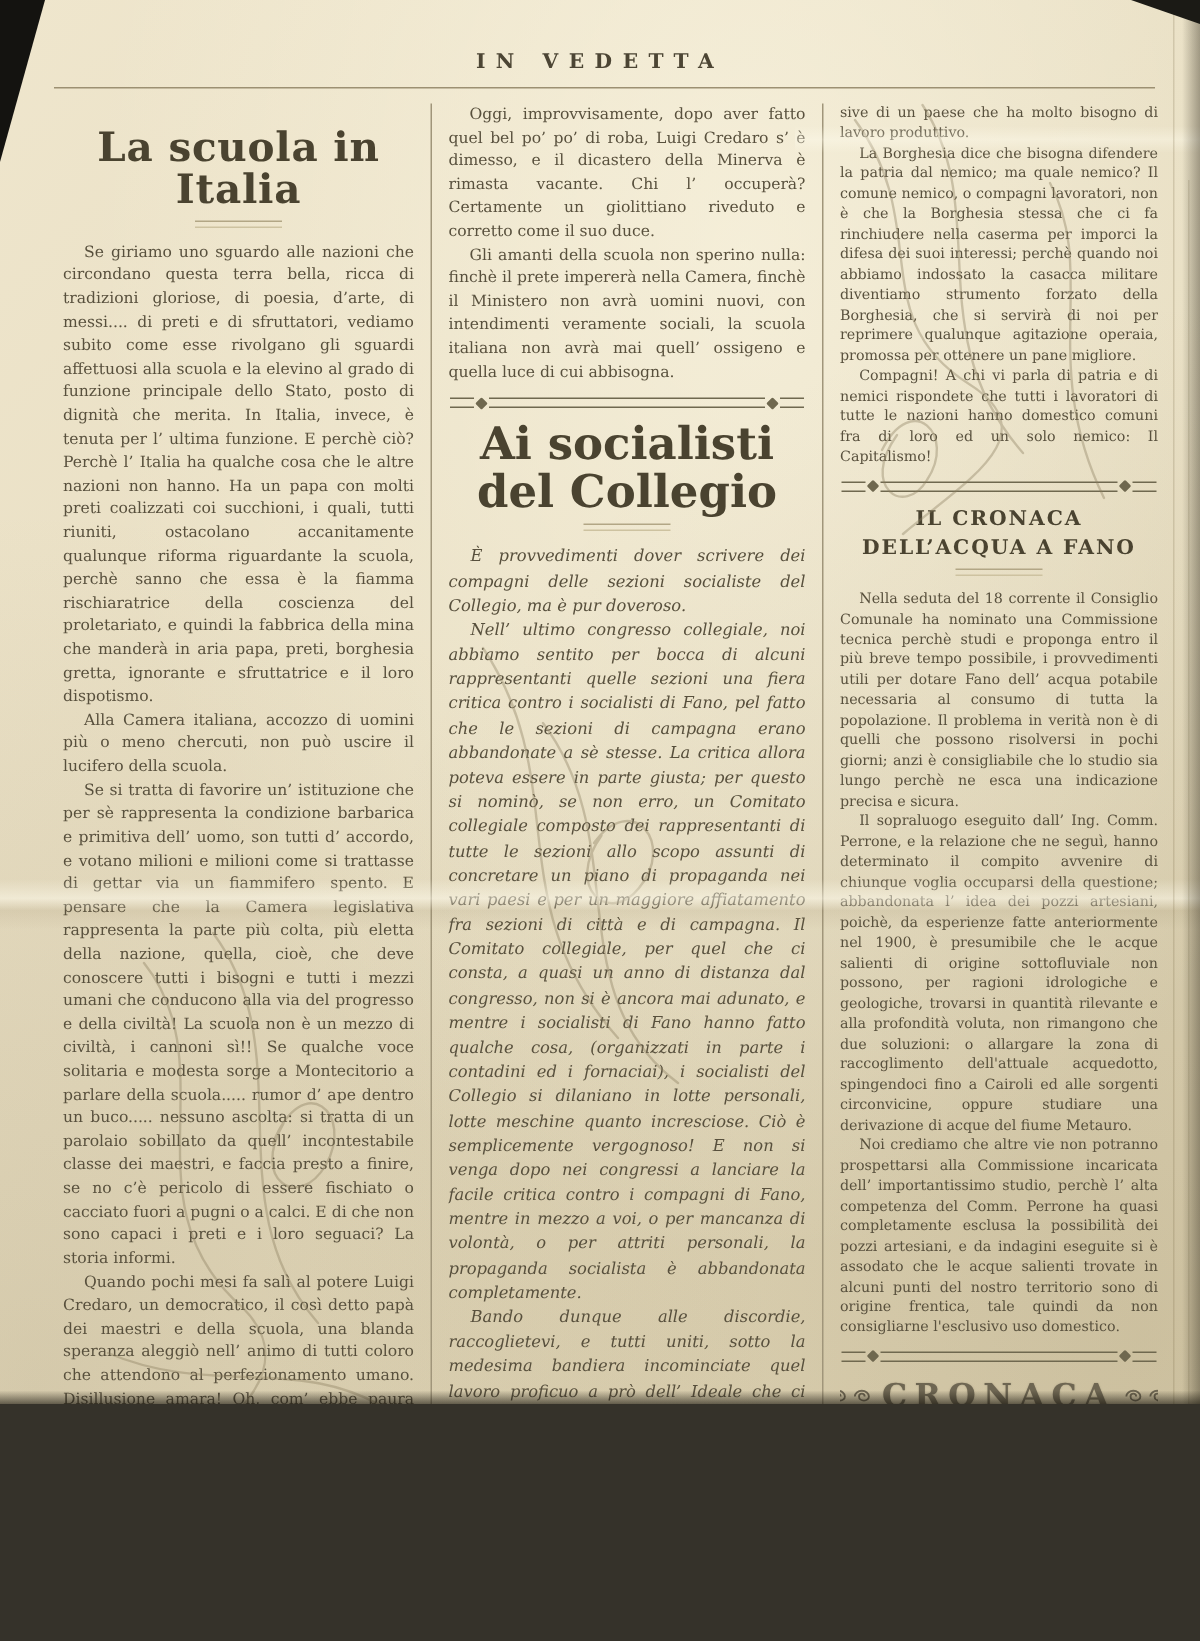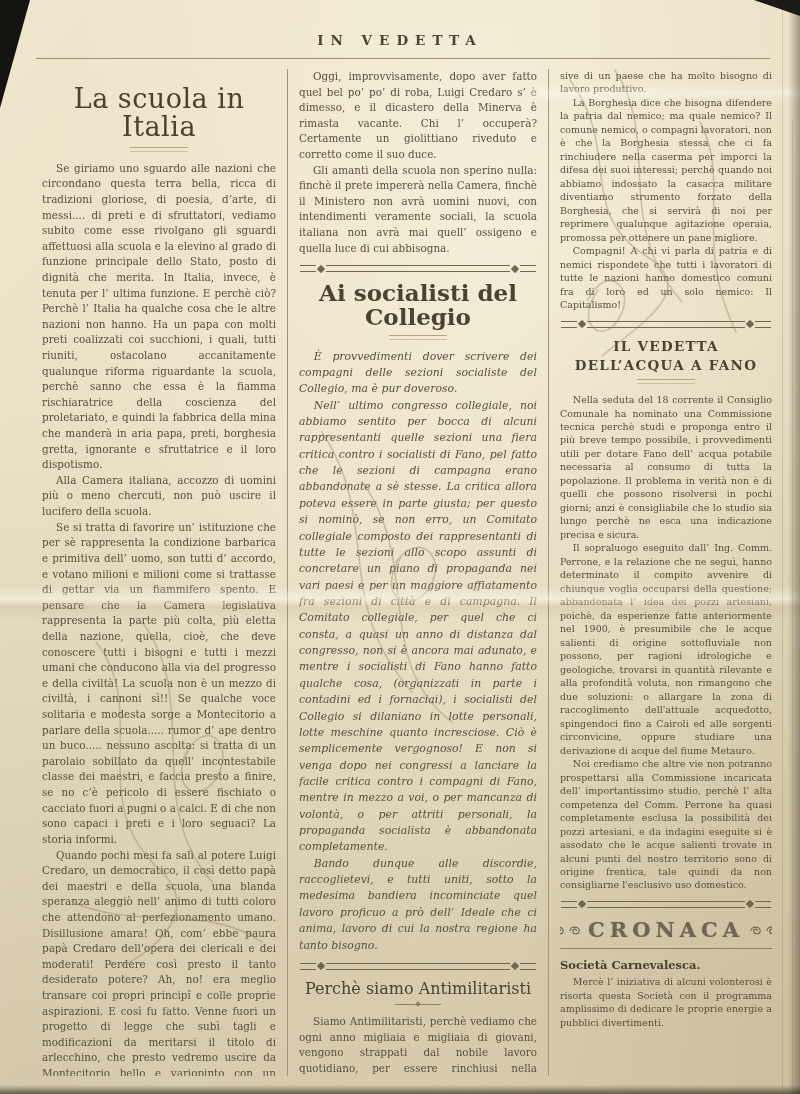--- a/index.html
+++ b/index.html
@@ -1,17 +1,17 @@
 <!DOCTYPE html>
 <html><head>
 <meta charset="utf-8">
 <style>
   html,body{margin:0;padding:0;background:#35322a;}
   .page{
-    position:relative;width:800px;height:1094px;overflow:hidden;
+    position:relative;width:800px;height:936px;overflow:hidden;
     font-family:"DejaVu Serif", serif;color:#58503d;
     background:
       radial-gradient(ellipse at 62% 18%, rgba(255,251,234,.55), rgba(255,251,234,0) 62%),
       radial-gradient(ellipse at 95% 95%, rgba(110,92,52,.16), rgba(110,92,52,0) 55%),
       radial-gradient(ellipse at 3% 99%, rgba(110,92,52,.14), rgba(110,92,52,0) 45%),
       linear-gradient(135deg,#efe6cd 0%,#e7ddc1 45%,#ddd2b2 100%);
   }
   
   .corner-tl{position:absolute;top:0;left:0;width:30px;height:108px;background:#141310;
     clip-path:polygon(0 0,100% 0,0 100%);}
@@ -39,23 +39,23 @@
   .vrule{width:1px;background:#a0957a;margin:0 11px;}
   .col{overflow:hidden;}
   .col-left{width:234px;font-size:10.4px;line-height:1.5;}
   .col-mid{width:238px;font-size:10.4px;line-height:1.5;}
   .col-right{width:212px;font-size:9.5px;line-height:1.42;}
   .col p{margin:0;text-indent:1.35em;text-align:justify;}
   .col p.no-indent{text-indent:0;}
   .ital{}
 
   
-  .headline-1{font-size:27px;font-weight:normal;text-align:center;letter-spacing:.5px;
+  .headline-1{font-size:27px;font-weight:bold;text-align:center;letter-spacing:.5px;
     color:#4a4330;margin:16px 0 5px;line-height:1.05;}
-  .headline-2{font-size:23px;font-weight:bold;text-align:center;color:#4a4330;margin:9px 0 5px;line-height:1.05;}
+  .headline-2{font-size:30px;font-weight:bold;text-align:center;color:#4a4330;margin:9px 0 5px;line-height:1.05;}
   .headline-3{font-size:16px;font-weight:normal;text-align:center;color:#4a4330;margin:7px 0 2px;}
   .headline-4{font-size:13.5px;font-weight:bold;text-align:center;letter-spacing:1.3px;
     color:#4a4330;margin:9px 0 4px;}
   .title-rule{width:58px;height:3px;border-top:1px solid #b2a685;border-bottom:1px solid #cdc2a0;margin:0 auto 9px;}
   .mini-rule{width:46px;height:0;border-top:1px solid #8d8165;margin:3px auto 9px;position:relative;}
   .mini-rule::after{content:"";position:absolute;left:50%;top:-3px;width:4px;height:4px;
     background:#8d8165;transform:translateX(-50%) rotate(45deg);}
 
   
   .divider{display:flex;align-items:center;margin:9px 1px 7px;}
@@ -144,21 +144,21 @@
 
       <div class="divider">
         <span class="seg short"></span>
           <span class="knot"></span>
           <span class="seg long"></span>
           <span class="knot"></span>
           <span class="seg short"></span>
       </div>
 
       <div>
-        <h4 class="headline-4">IL VEDETTA DELL’ACQUA A FANO</h4>
+        <h4 class="headline-4">IL CRONACA DELL’ACQUA A FANO</h4>
         <div class="title-rule"></div>
         <p>Nella seduta del 18 corrente il Consiglio Comunale ha nominato una Commissione tecnica perchè studi e proponga entro il più breve tempo possibile, i provvedimenti utili per dotare Fano dell’ acqua potabile necessaria al consumo di tutta la popolazione. Il problema in verità non è di quelli che possono risolversi in pochi giorni; anzi è consigliabile che lo studio sia lungo perchè ne esca una indicazione precisa e sicura.</p>
         <p>Il sopraluogo eseguito dall’ Ing. Comm. Perrone, e la relazione che ne seguì, hanno determinato il compito avvenire di chiunque voglia occuparsi della questione; abbandonata l’ idea dei pozzi artesiani, poichè, da esperienze fatte anteriormente nel 1900, è presumibile che le acque salienti di origine sottofluviale non possono, per ragioni idrologiche e geologiche, trovarsi in quantità rilevante e alla profondità voluta, non rimangono che due soluzioni: o allargare la zona di raccoglimento dell'attuale acquedotto, spingendoci fino a Cairoli ed alle sorgenti circonvicine, oppure studiare una derivazione di acque del fiume Metauro.</p>
         <p>Noi crediamo che altre vie non potranno prospettarsi alla Commissione incaricata dell’ importantissimo studio, perchè l’ alta competenza del Comm. Perrone ha quasi completamente esclusa la possibilità dei pozzi artesiani, e da indagini eseguite si è assodato che le acque salienti trovate in alcuni punti del nostro territorio sono di origine frentica, tale quindi da non consigliarne l'esclusivo uso domestico.</p>
       </div>
 
       <div class="divider">
         <span class="seg short"></span>
           <span class="knot"></span>
           <span class="seg long"></span>

